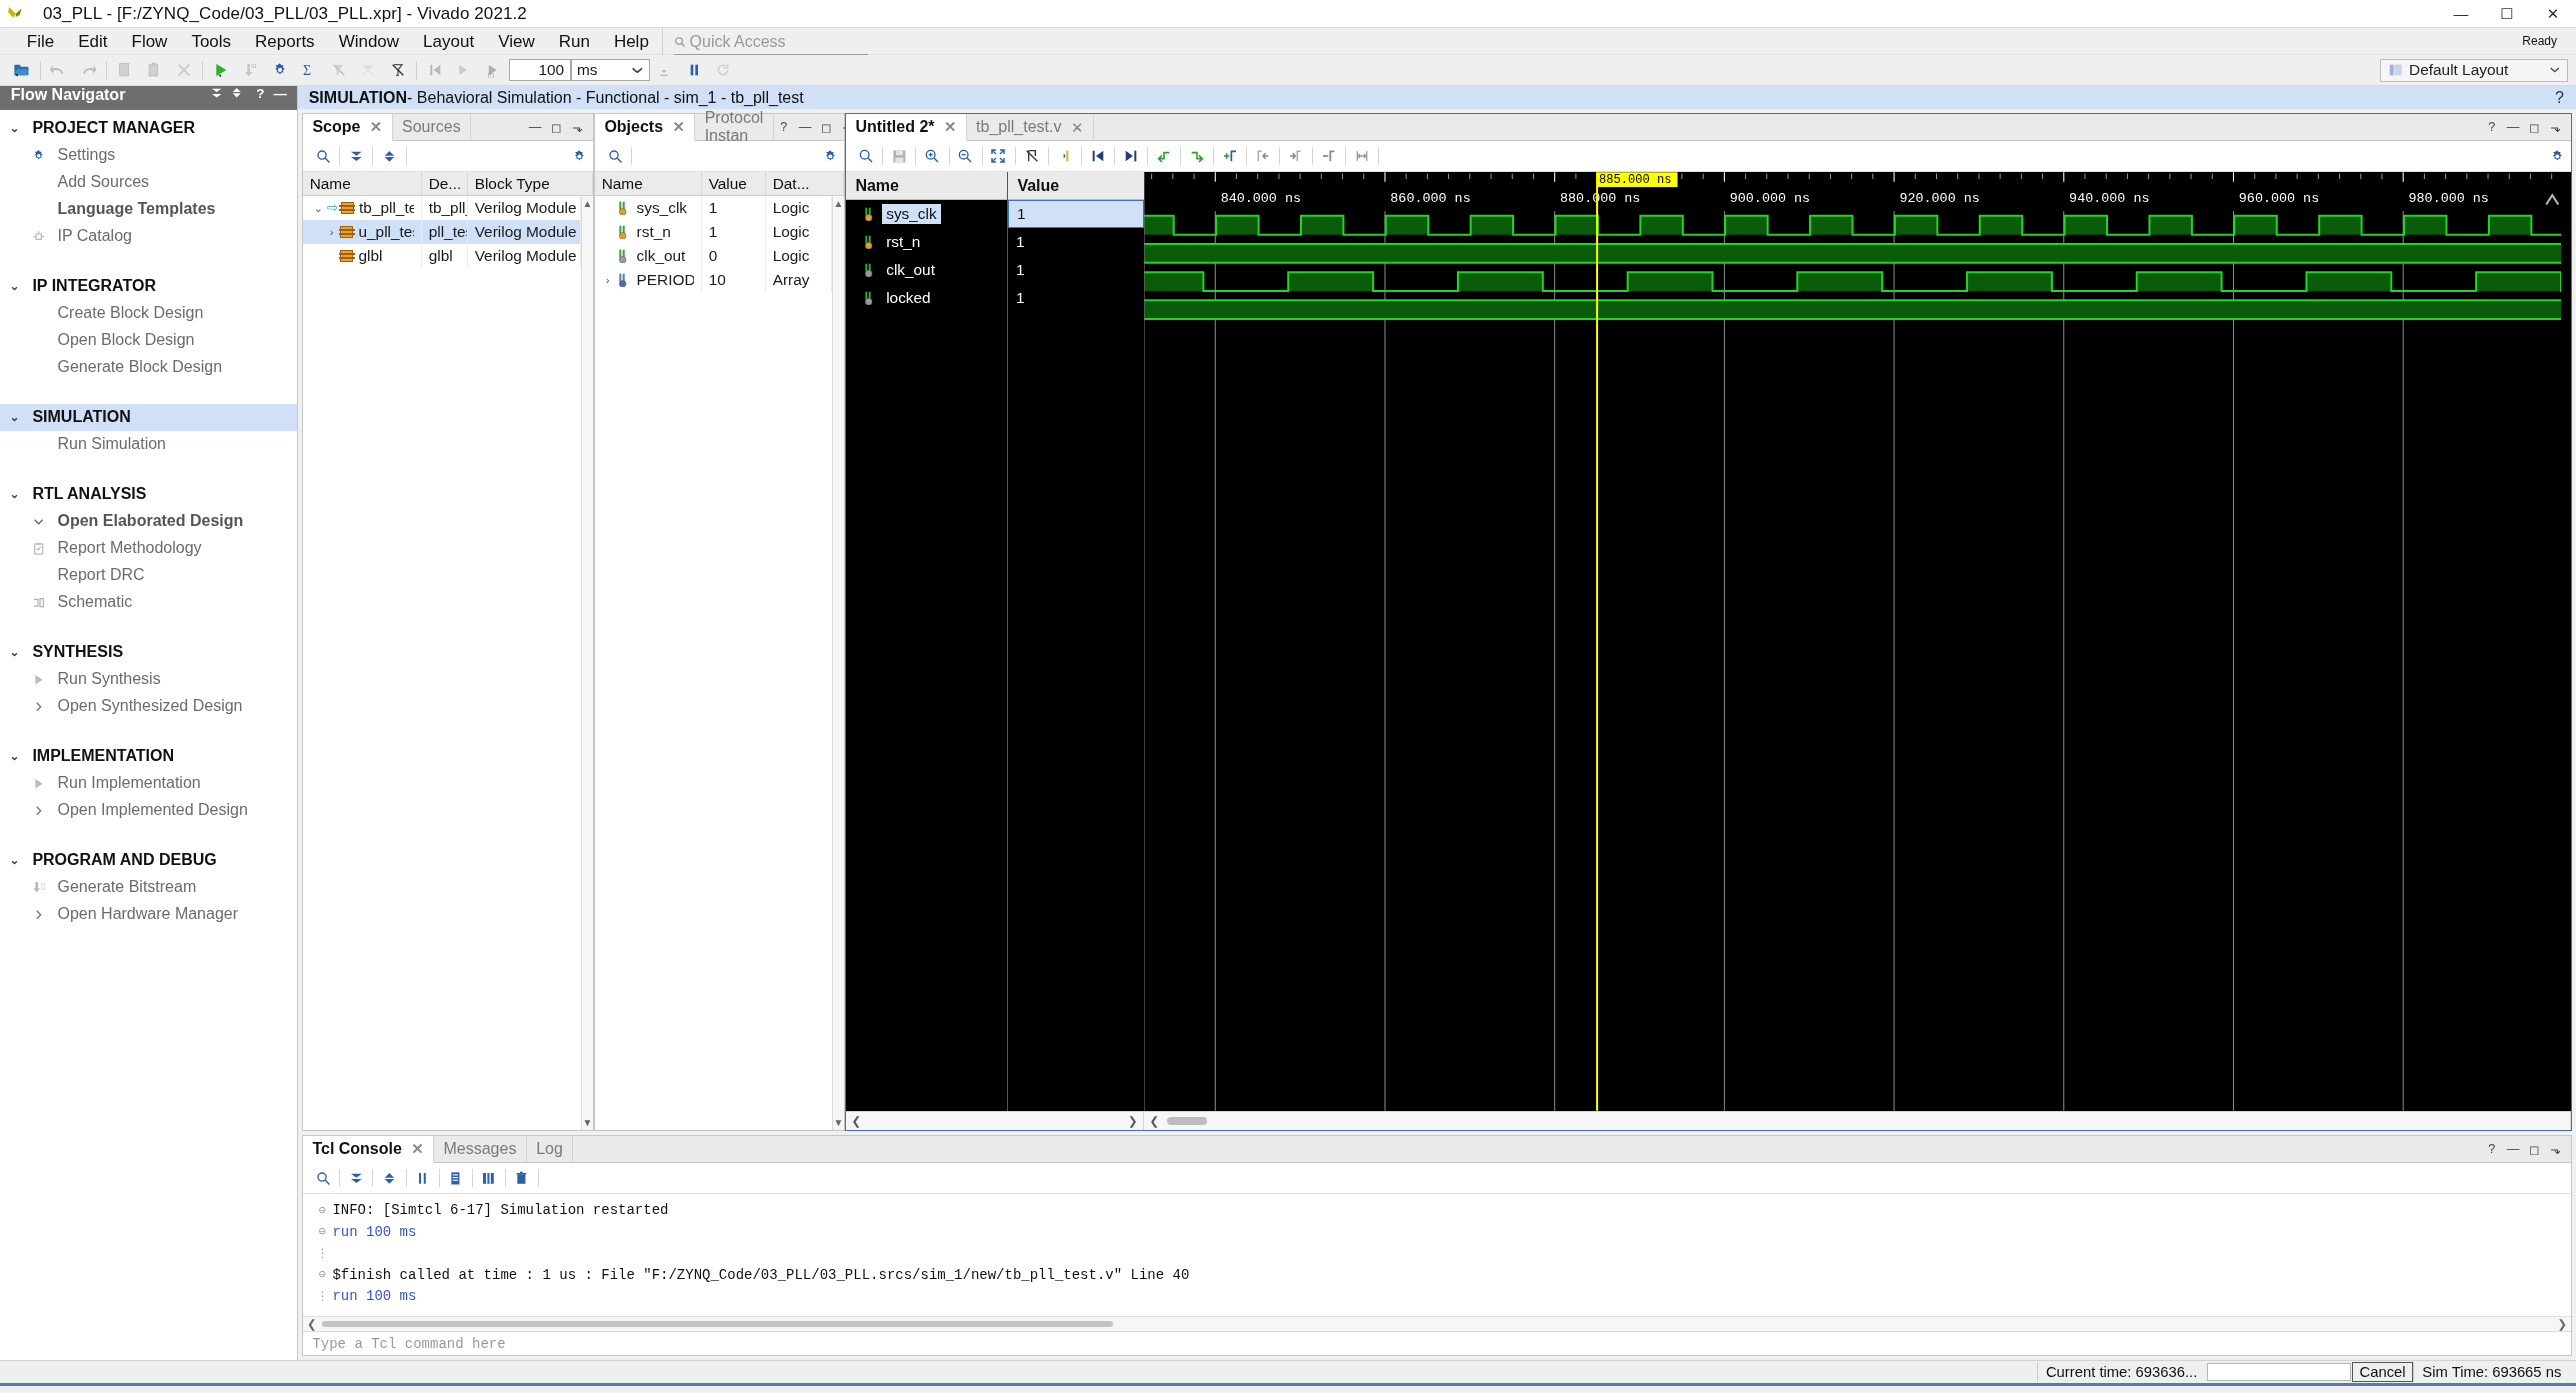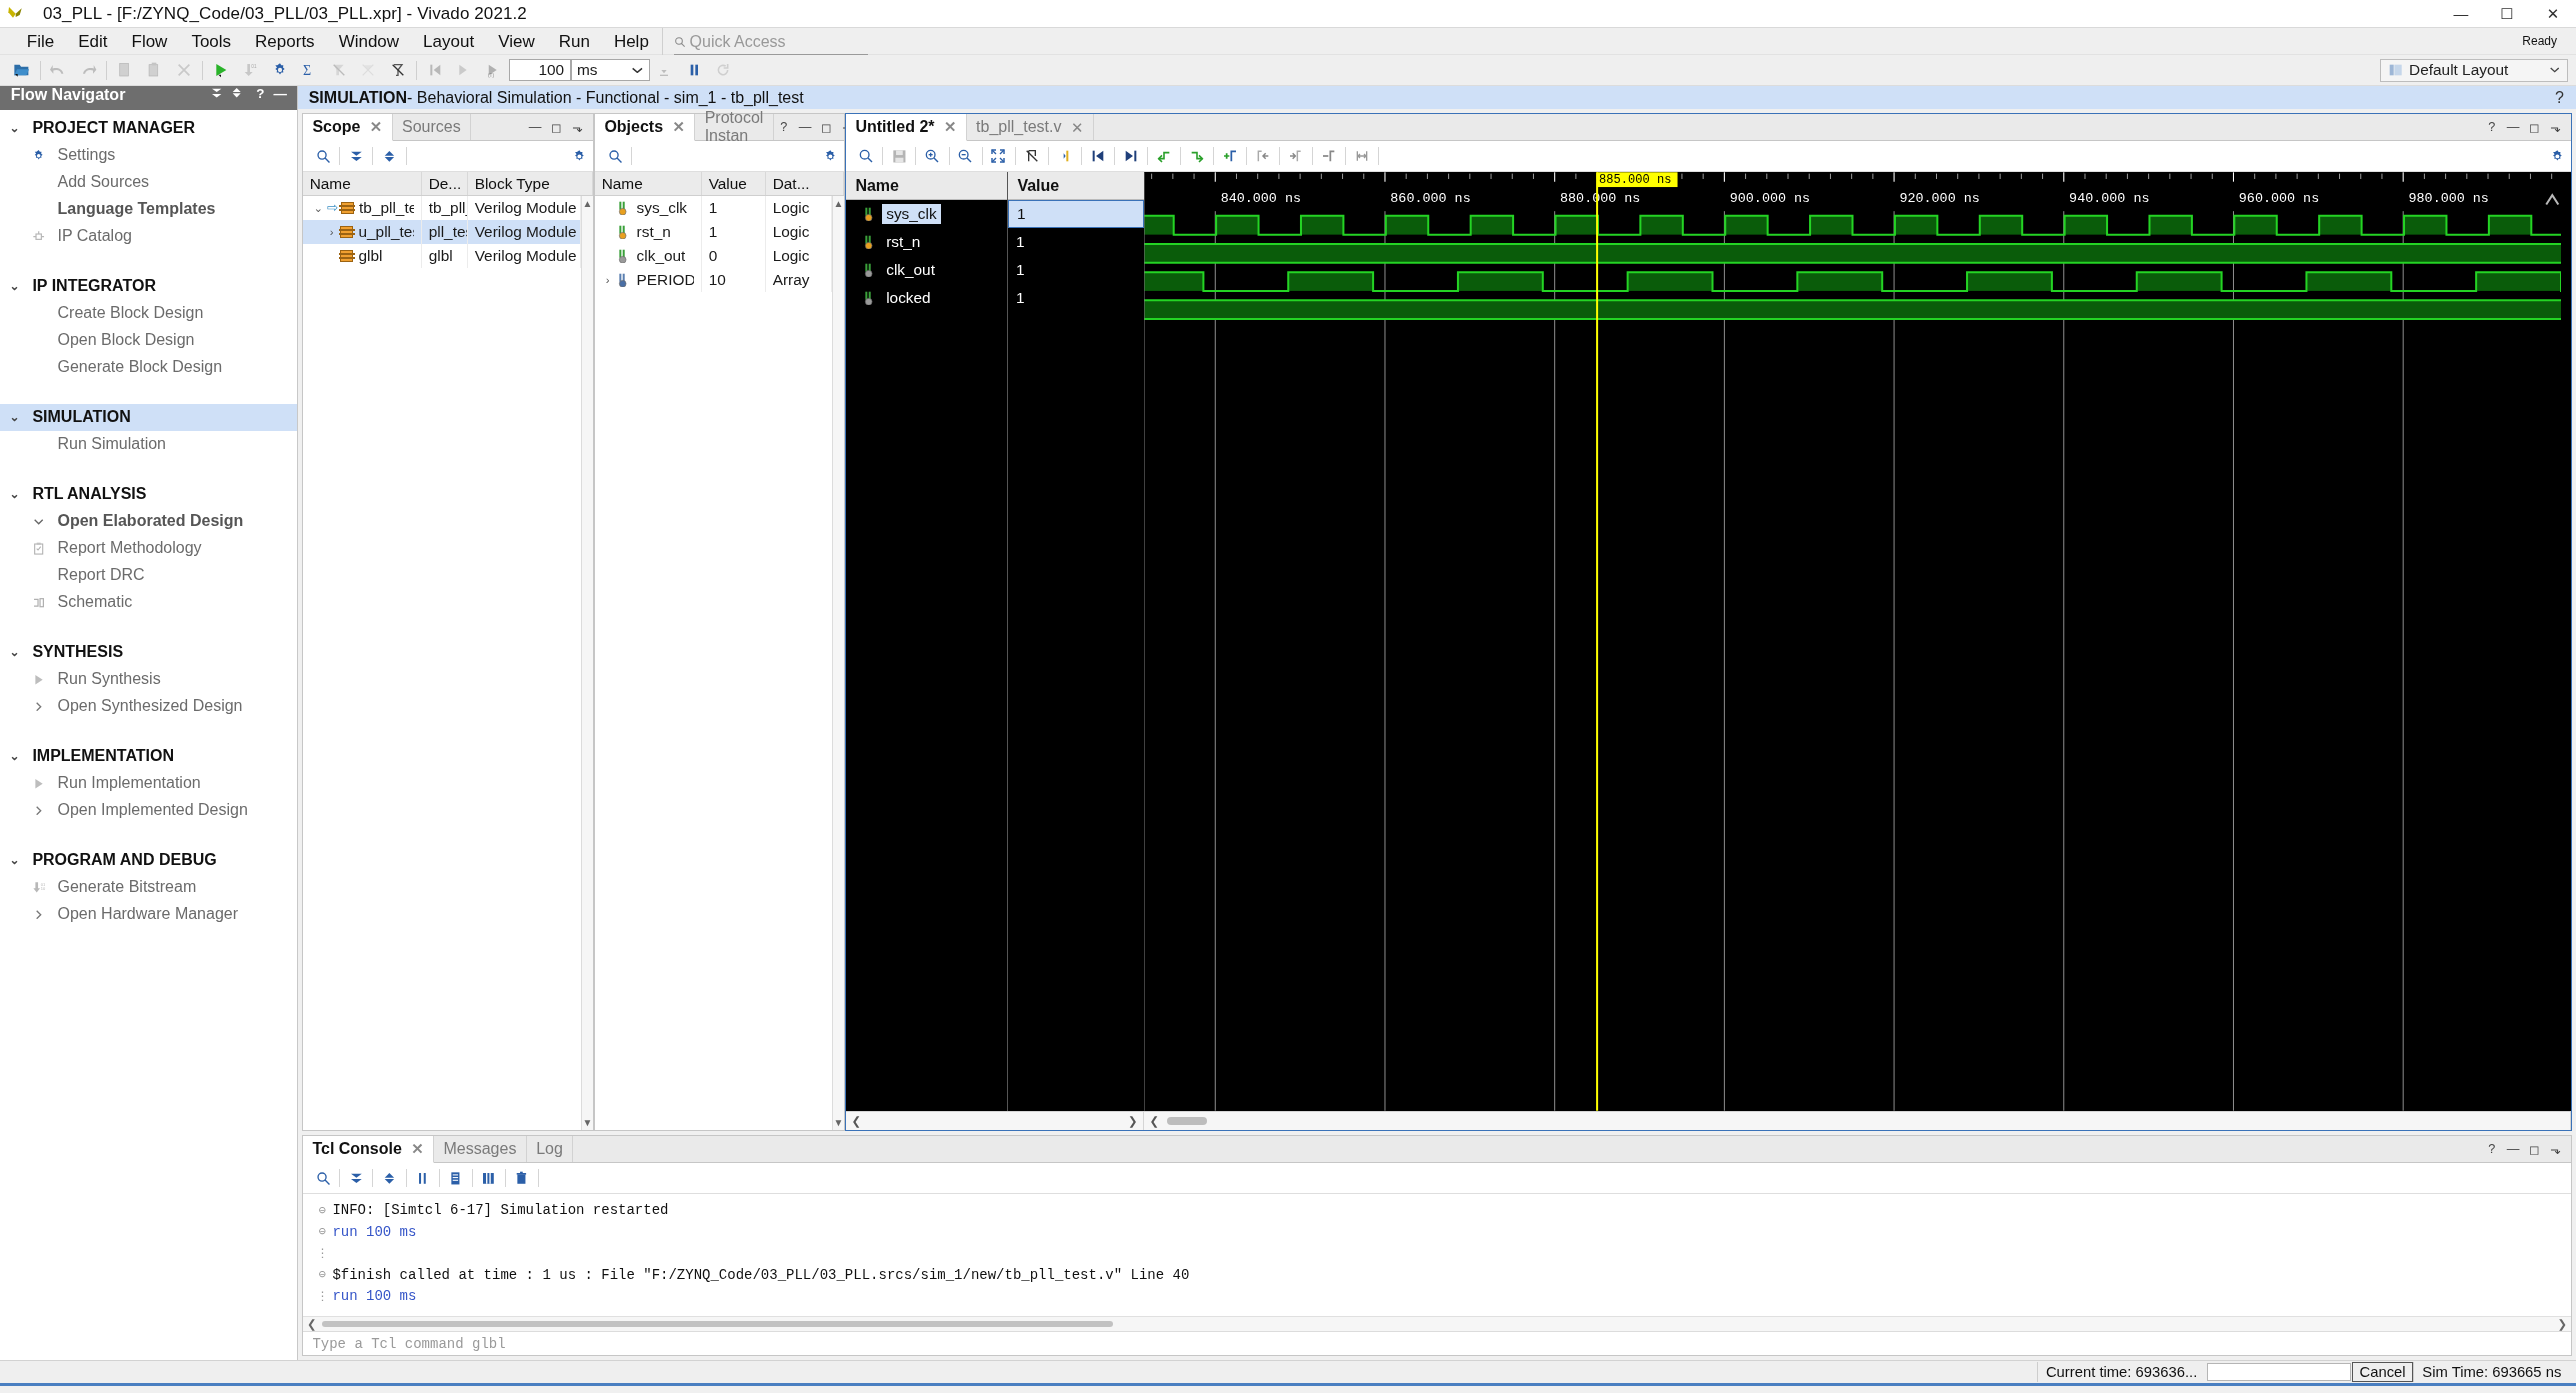--- a/index.html
+++ b/index.html
@@ -1176,21 +1176,21 @@
             <span class="con-gutter">⋮</span>
             <span class="con-txt blue">run 100 ms</span>
           </div>
         </div>
       <div class="con-hs">
         <span style="font-size:11.4px;color:#666">❮</span>
         <span class="bar" style="flex:1;margin:0 5.4px;max-width:791px"></span>
         <span style="flex:1"></span>
         <span style="font-size:11.4px;color:#666">❯</span>
       </div>
-      <div class="con-in">Type a Tcl command glbl</div>
+      <div class="con-in">Type a Tcl command here</div>
     </div>
   </div>
 </div>
 
 <div class="status">
   <div class="st-seg">Current time: 693636...</div>
   <div class="st-input"></div>
   <div class="st-cancel">Cancel</div>
   <div class="st-seg">Sim Time: 693665 ns</div>
 </div>

